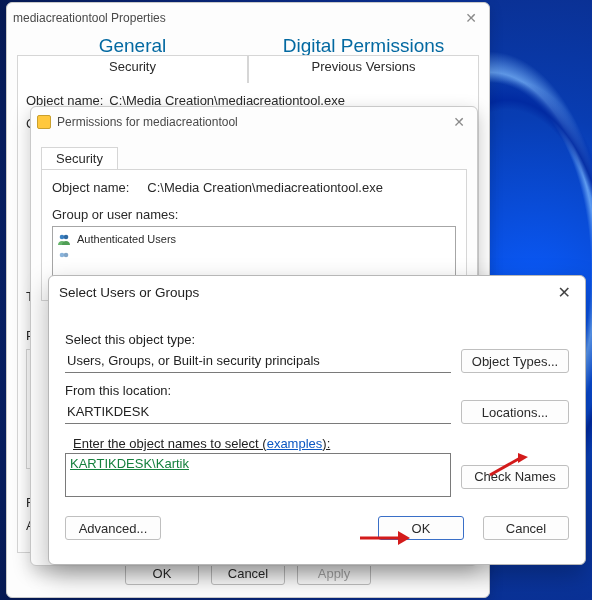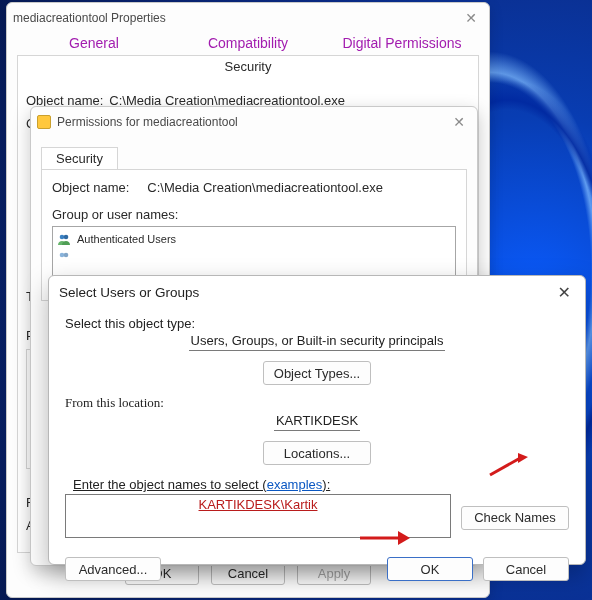--- a/index.html
+++ b/index.html
@@ -19,21 +19,21 @@
 
     
     .win-props {
       position: absolute; left: 6px; top: 2px; width: 484px; height: 596px;
       background: #fdfdfd; border: 1px solid #c9c9c9; border-radius: 6px;
       box-shadow: 0 4px 14px rgba(0,0,0,.15);
     }
     .titlebar { height: 30px; display: flex; align-items: center; padding: 0 6px; font-size: 12px; color: #4a4a4a; }
     .titlebar .ticon { width: 14px; height: 14px; background: #ffc83d; border: 1px solid #caa02e; border-radius: 2px; margin-right: 6px; flex: 0 0 auto; }
     .titlebar .close { margin-left: auto; font-size: 14px; color: #8a8a8a; padding: 2px 6px; }
-    .tabs-row { display: flex; padding: 2px 10px 0 10px; font-size: 14px; color: #a21caf; height: 22px; }
+    .tabs-row { display: flex; padding: 2px 10px 0 10px; font-size: 19px; color: #0369a1; height: 22px; }
     .tabs-row .tab { flex: 1; text-align: center; }
     .tabs-row2 { display: flex; padding: 0 10px; font-size: 13px; color: #2a2a2a; height: 28px; }
     .tabs-row2 .tab { flex: 1; text-align: center; border: 1px solid #d6d6d6; border-bottom: none; padding-top: 3px; background: #fff; }
     .tabs-row2 .tab.active { position: relative; background: #fff; font-weight: 400; }
     .tabs-panel { margin: 0 10px; border: 1px solid #d6d6d6; border-top: none; height: 470px; padding: 10px 8px; background: #fff; font-size: 13px; color: #2a2a2a; }
     .prop-row { display: flex; gap: 6px; margin-bottom: 8px; }
     .props-label-left { margin-top: 8px; }
     .props-buttons { display: flex; gap: 12px; justify-content: center; padding-top: 8px; }
     .btn { background: #fdfdfd; border: 1px solid #bfbfbf; border-radius: 3px; font-size: 13px; height: 24px; display: inline-flex; align-items: center; justify-content: center; padding: 0 9px; min-width: 74px; color: #2b2b2b; }
     .btn.disabled { color: #a9a9a9; }
@@ -56,32 +56,32 @@
 
     
     .win-select {
       position: absolute; left: 48px; top: 275px; width: 538px; height: 290px;
       background: #ffffff; border: 1px solid #b7b7b7; border-radius: 6px;
       box-shadow: 0 10px 26px rgba(0,0,0,.28);
     }
     .sel-title { height: 32px; display: flex; align-items: center; padding: 12px 10px; font-size: 13.5px; color: #222; }
     .sel-title .close { margin-left: auto; font-size: 16px; color: #444; padding: 0 4px; }
     .sel-body { padding: 4px 16px 10px 16px; font-size: 13px; color: #222; }
-    .sel-label { margin-top: 4px; margin-bottom: 2px; }
-    .sel-field-row { display: flex; align-items: center; gap: 10px; flex-direction: column; }
+    .sel-label { margin-top: 20px; margin-bottom: 2px; }
+    .sel-field-row { display: flex; align-items: flex-end; gap: 10px; }
     .sel-field { flex: 1; border-bottom: 1px solid #7a7a7a; height: 22px; display: flex; align-items: center; padding: 0 2px 2px 2px; }
     .sel-sidebtn { width: 108px; }
     .sel-ta-wrap { display: flex; gap: 10px; align-items: center; }
     .sel-ta { flex: 1; }
     .sel-ta textarea {
       width: 100%; height: 44px; resize: none; border: 1px solid #7a7a7a;
       font-family: "Segoe UI", Arial, sans-serif; font-size: 13px; padding: 2px 4px;
-      text-decoration: underline; color: #b91c1c; outline: none; text-align: center;
-    }
-    .sel-footer { display: flex; gap: 10px; margin-top: 16px; align-items: center; }
+      text-decoration: underline; color: #15803d; outline: none;
+    }
+    .sel-footer { display: flex; gap: 19px; margin-top: 16px; align-items: center; }
     .sel-footer .spacer { flex: 1; }
     .btn.def { border: 1.5px solid #3a6fc7; }
     .examples-link { color: #0a57c2; text-decoration: underline; }
 
     
     .arrow { position: absolute; pointer-events: none; }
     .arrow svg { display: block; }
   </style>
 </head>
 <body>
@@ -90,25 +90,25 @@
   <div class="wave"></div>
 </div>
 
 <div class="win-props">
   <div class="titlebar">
     <span>mediacreationtool Properties</span>
     <span class="close">✕</span>
   </div>
   <div class="tabs-row">
     <div class="tab">General</div>
-    <div class="tab">Compatibility</div>
     <div class="tab">Digital Permissions</div>
   </div>
   <div class="tabs-row2">
     <div class="tab active">Security</div>
+    <div class="tab">Previous Versions</div>
   </div>
   <div class="tabs-panel">
     <div class="prop-row">
       <span>Object name:</span>
       <span>C:\Media Creation\mediacreationtool.exe</span>
     </div>
     <div class="props-label-left">Gr</div>
     <div style="height:150px"></div>
     <div class="props-label-left">To</div>
     <div style="height:16px"></div>
@@ -173,21 +173,21 @@
   </div>
   <div class="sel-body">
     <div class="sel-label">Select this object type:</div>
     <div class="sel-field-row">
       <div class="sel-field">
         <span>Users, Groups, or Built-in security principals</span>
       </div>
       <span class="btn sel-sidebtn">Object Types...</span>
     </div>
 
-    <div class="sel-label" style="margin-top:10px;font-family:Liberation Serif, serif;">From this location:</div>
+    <div class="sel-label" style="margin-top:10px;">From this location:</div>
     <div class="sel-field-row">
       <div class="sel-field">
         <span>KARTIKDESK</span>
       </div>
       <span class="btn sel-sidebtn">Locations...</span>
     </div>
 
     <div class="sel-label" style="margin-top:12px;margin-left:8px;">
       <span style="text-decoration: underline;">Enter the object names to select (</span><span class="examples-link">examples</span><span style="text-decoration: underline;">):</span>
     </div>

